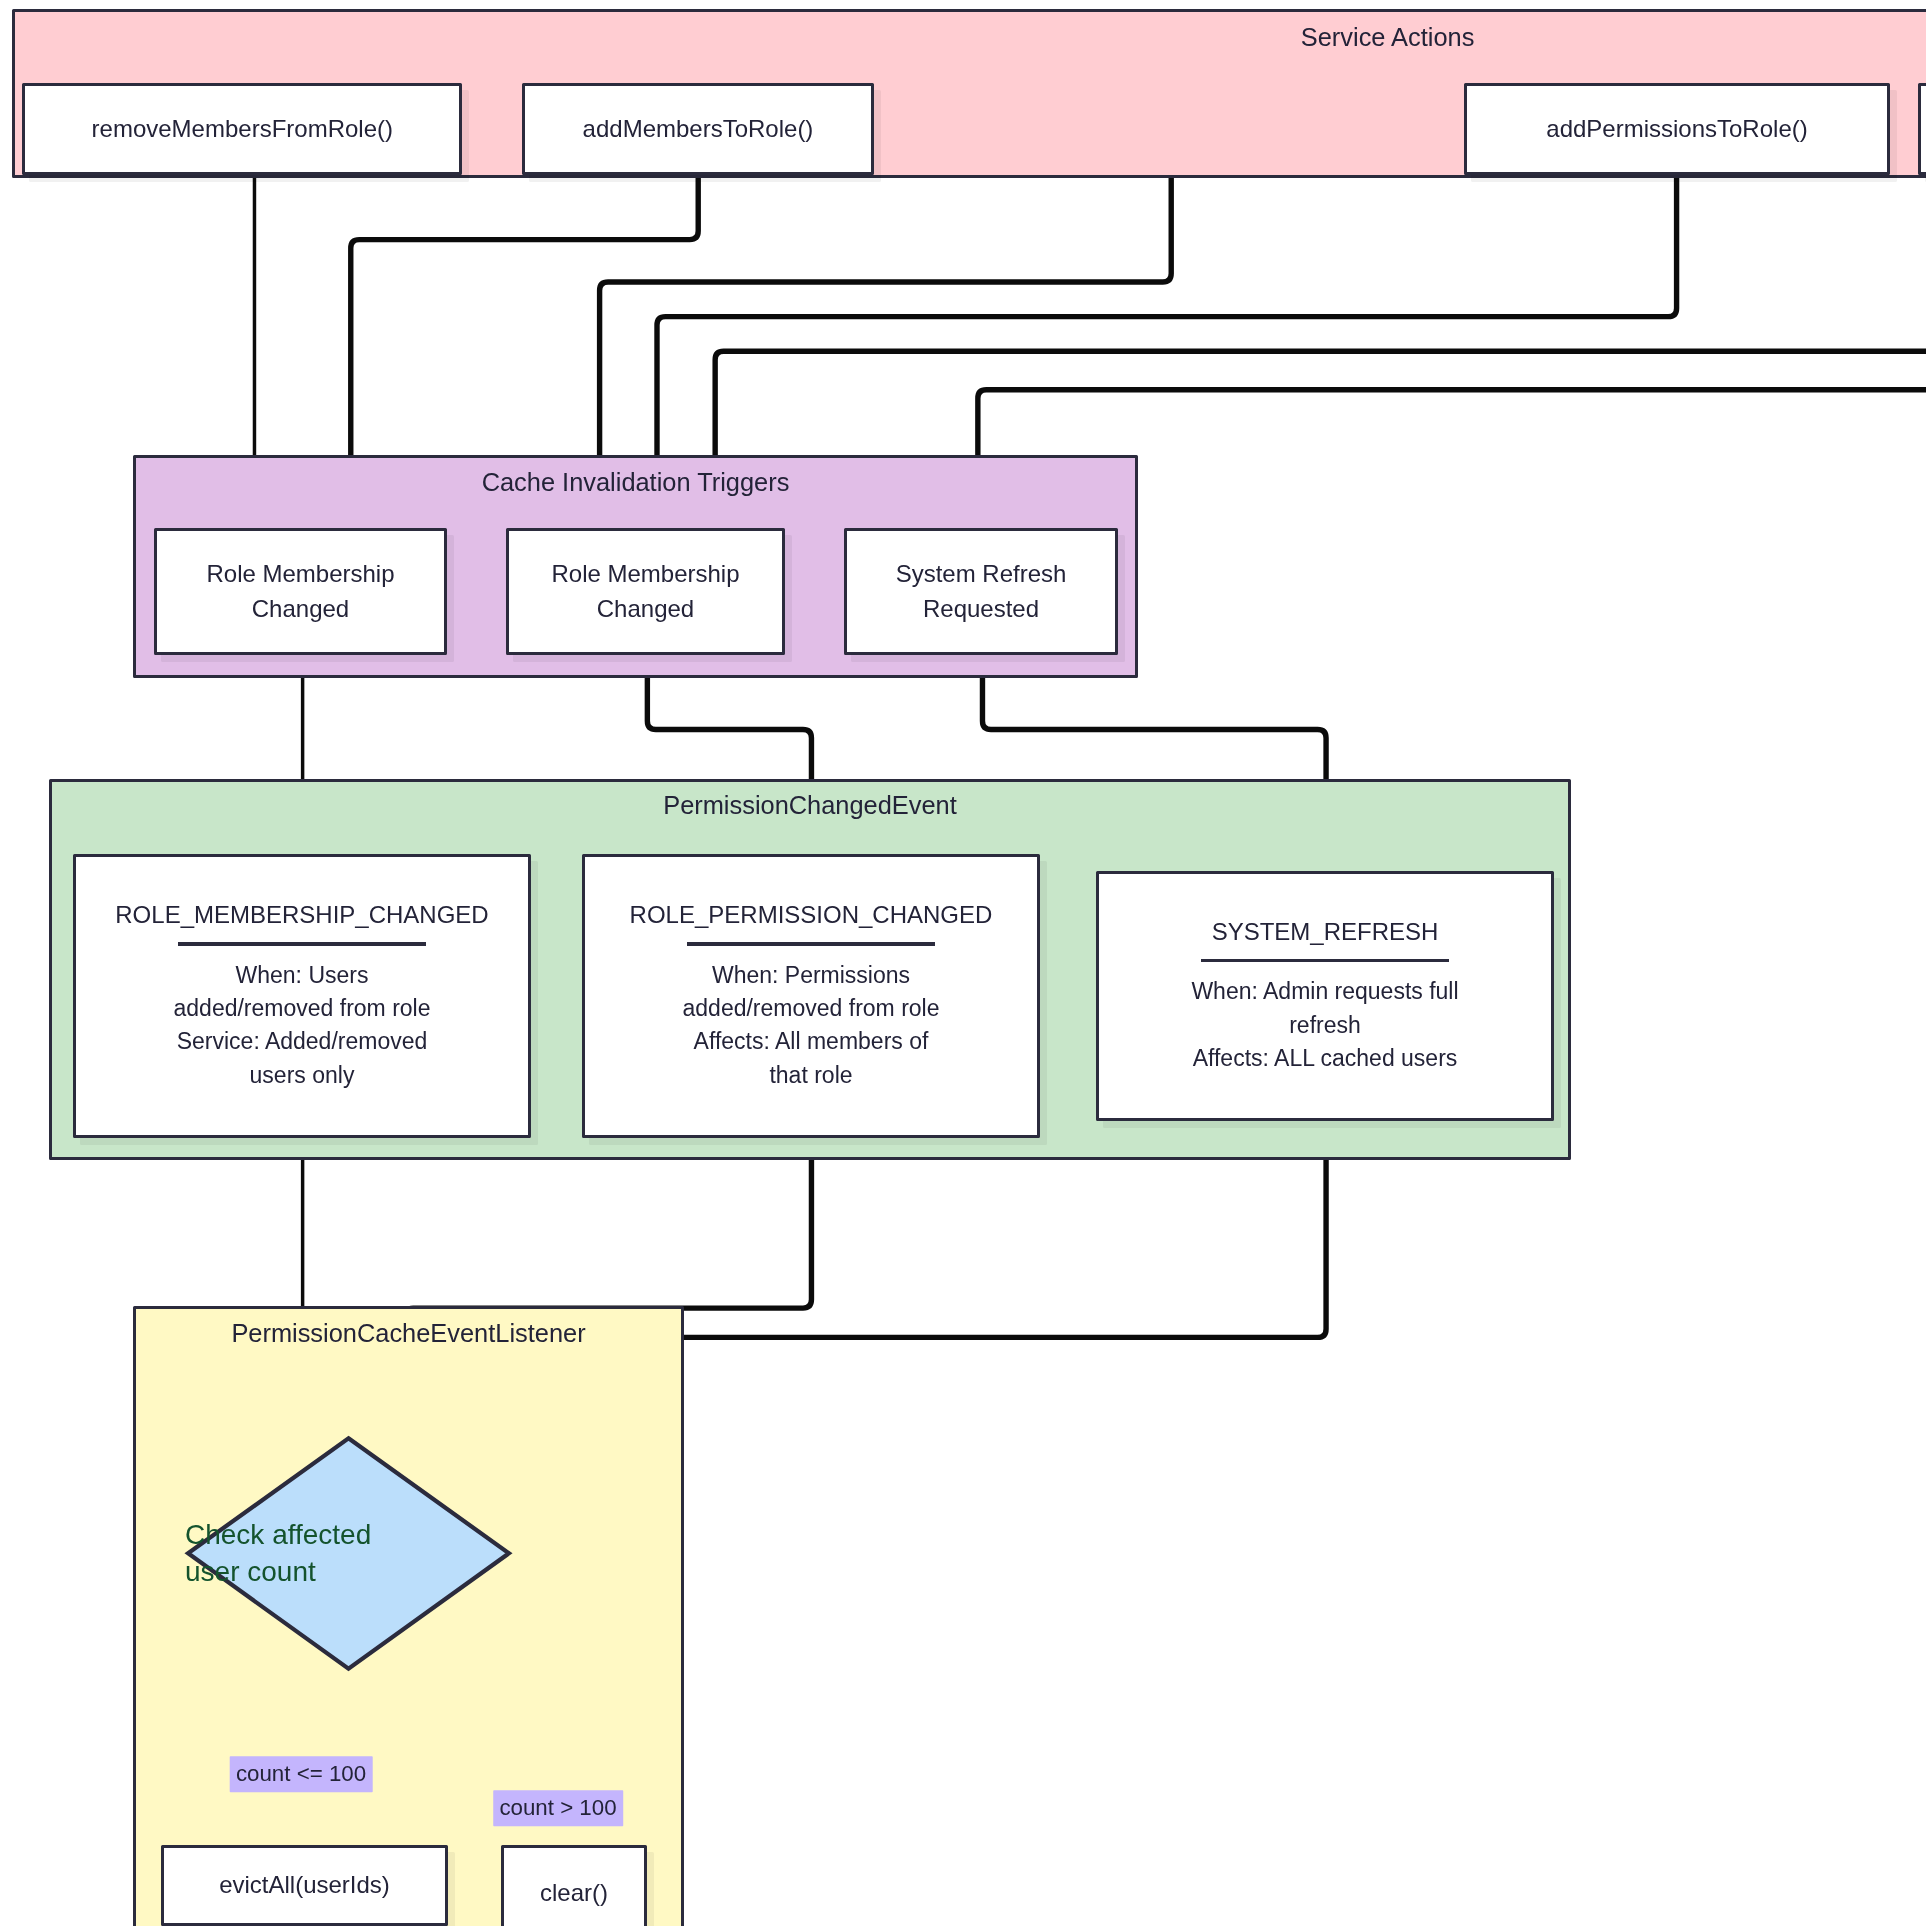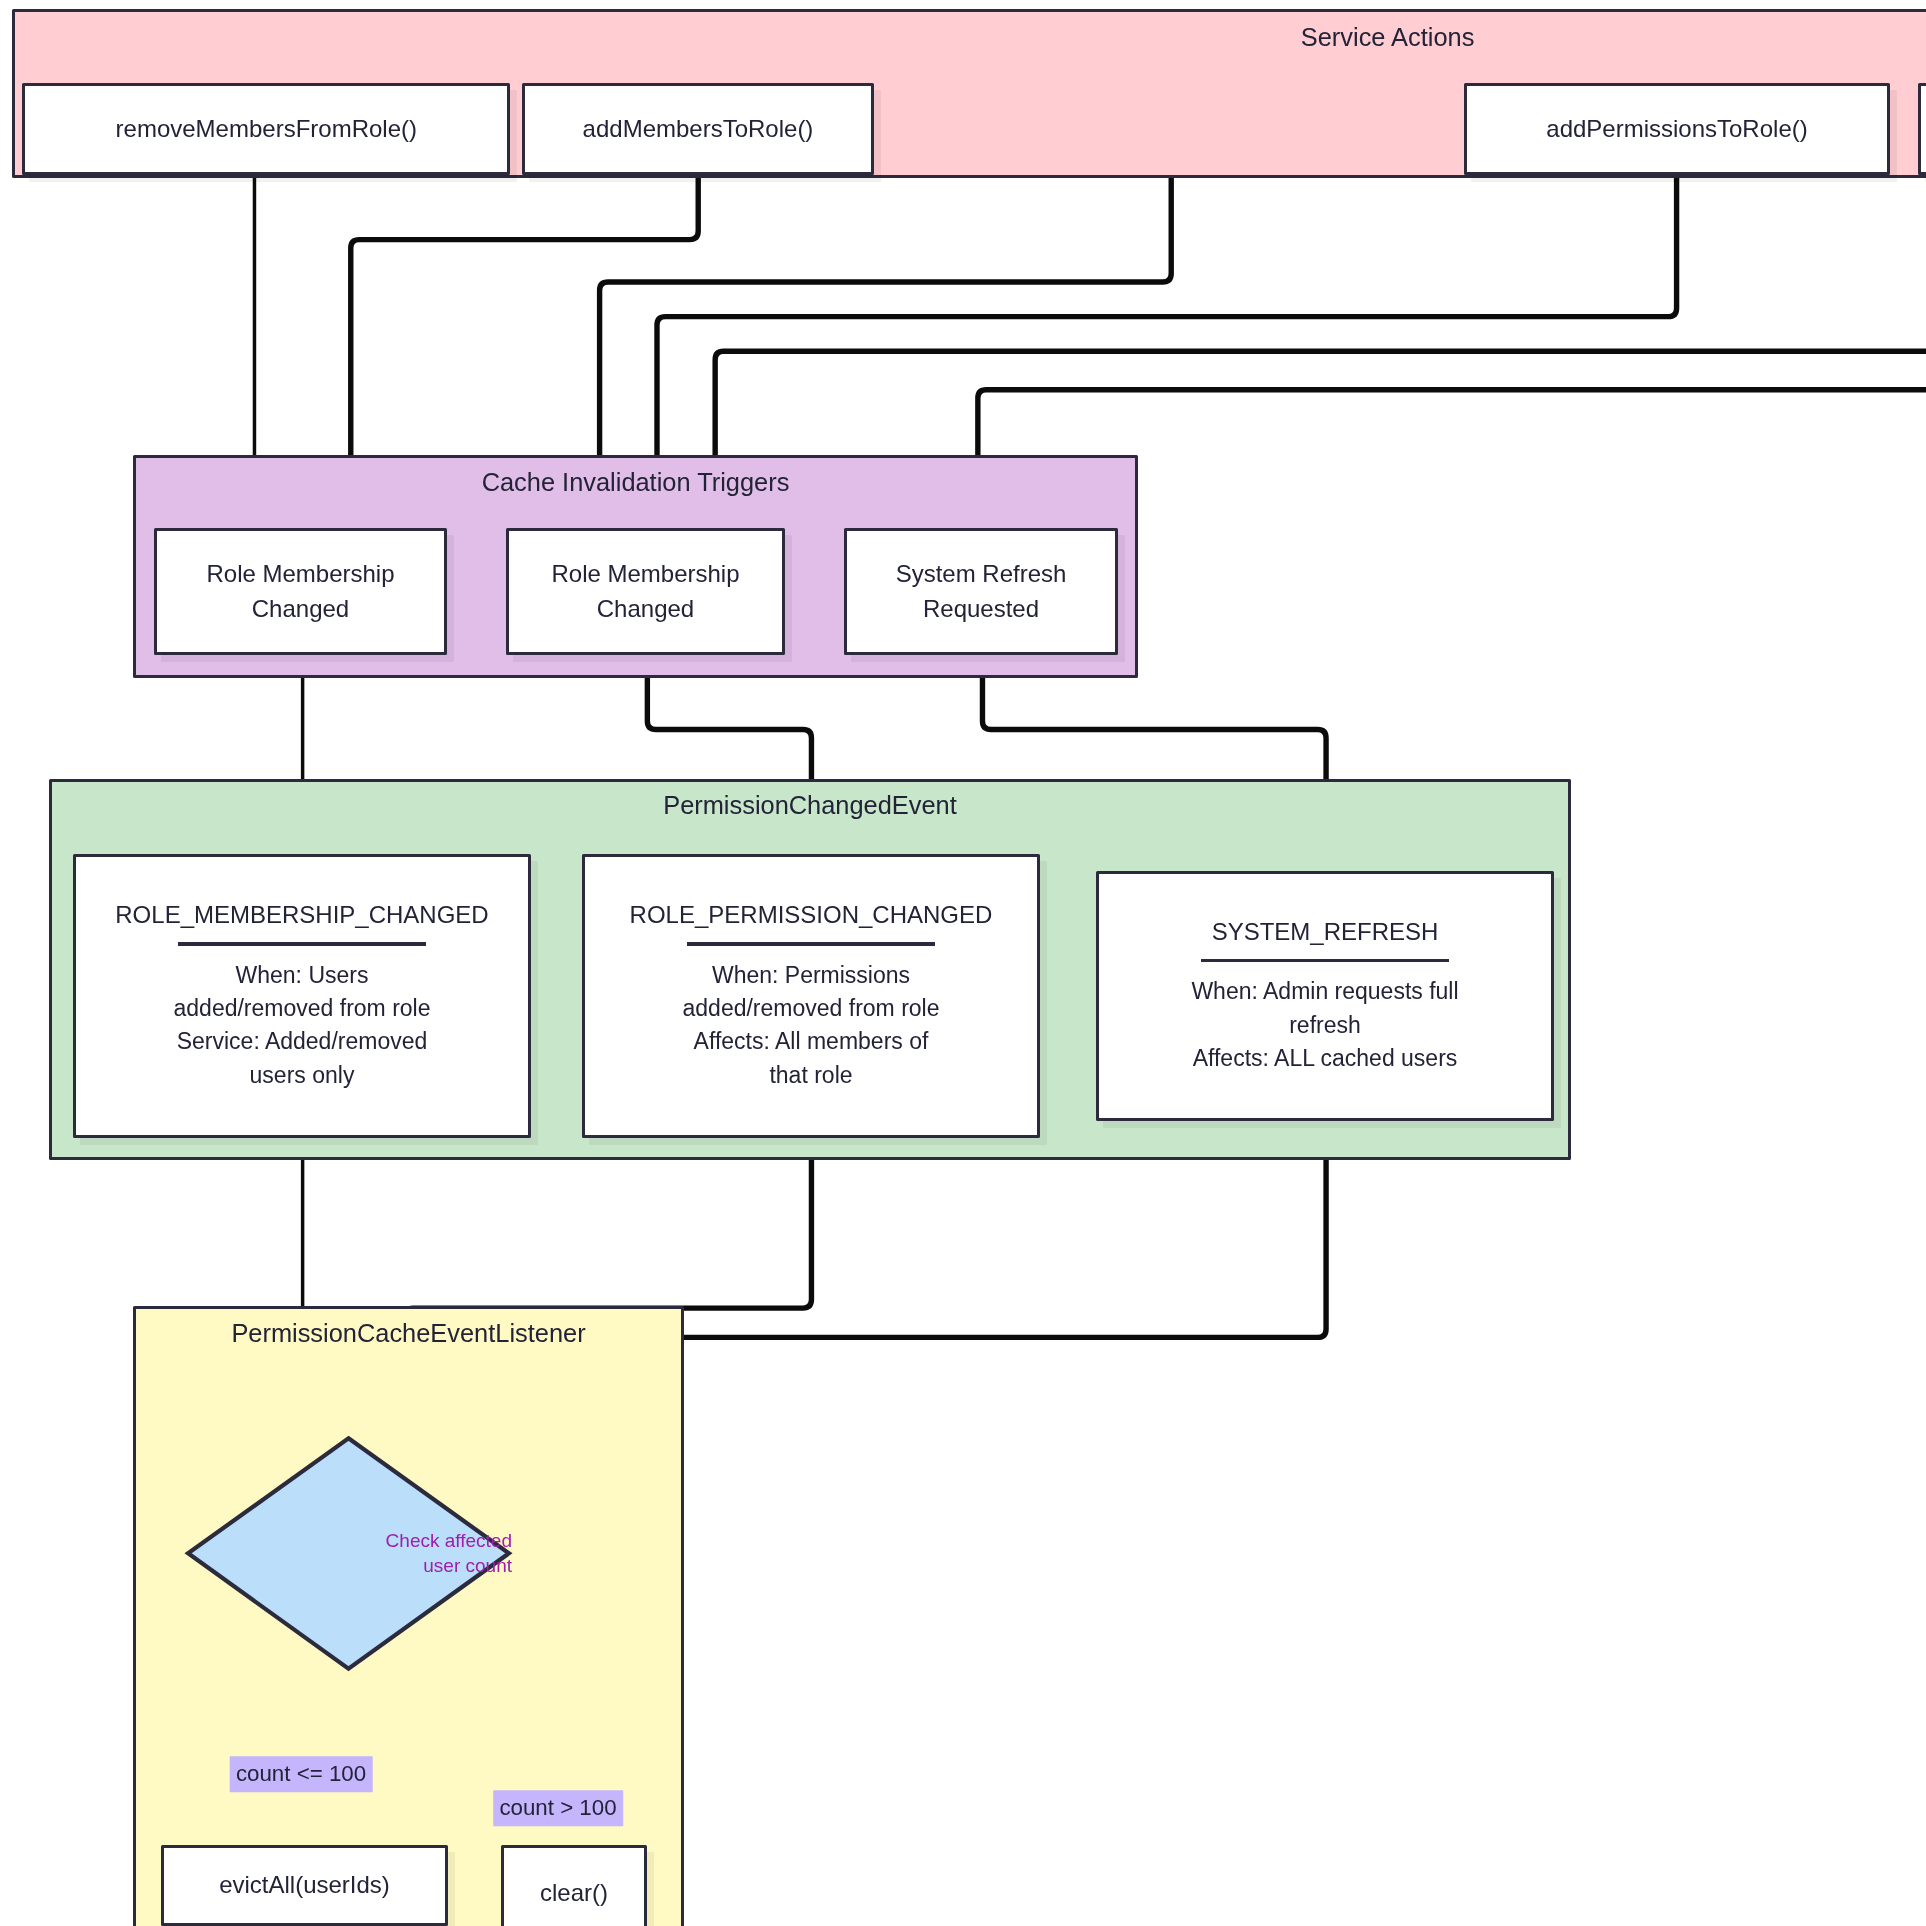--- a/index.html
+++ b/index.html
@@ -68,24 +68,24 @@
   }
   .evt-body{ font-size:23px; line-height:1.45; }
 
   
   .diamond-wrap{ position:absolute; }
   .diamond-wrap svg{ display:block; overflow:visible; }
   .diamond-label{
     position:absolute;
     left:0;right:0;top:50%;
     transform:translateY(-50%);
-    text-align:right;
-    font-size:19px;
+    text-align:left;
+    font-size:28px;
     line-height:1.35;
-    color:#a21caf;
+    color:#14532d;
     pointer-events:none;
   }
 
   
   #edges{
     position:absolute;
     left:0;top:0;
     width:2775px;
     height:1971px;
     pointer-events:none;
@@ -178,21 +178,21 @@
 
     <g>
       <path d="M 955 4332 Q 1000 4400 1070 4470 L 1200 4560 Q 1455 4600 1455 4640 L 1455 4790" marker-end="url(#arrow)"></path>
     </g>
   </svg>
 
   <div class="subgraph sg-pink" style="left:11.6px; top:8.5px; width:2752px; height:169px;">
     <div class="sg-title" style="top:13px;">Service Actions</div>
   </div>
 
-  <div class="node" style="left:22.3px; top:83px; width:488px; height:92px;">
+  <div class="node" style="left:22.3px; top:83px; width:440px; height:92px;">
     <span class="ln">removeMembersFromRole()</span>
   </div>
 
   <div class="node" style="left:522px; top:83px; width:352px; height:92px;">
     <span class="ln">addMembersToRole()</span>
   </div>
 
 
   <div class="node" style="left:1464px; top:83px; width:426px; height:92px;">
     <span class="ln">addPermissionsToRole()</span>

